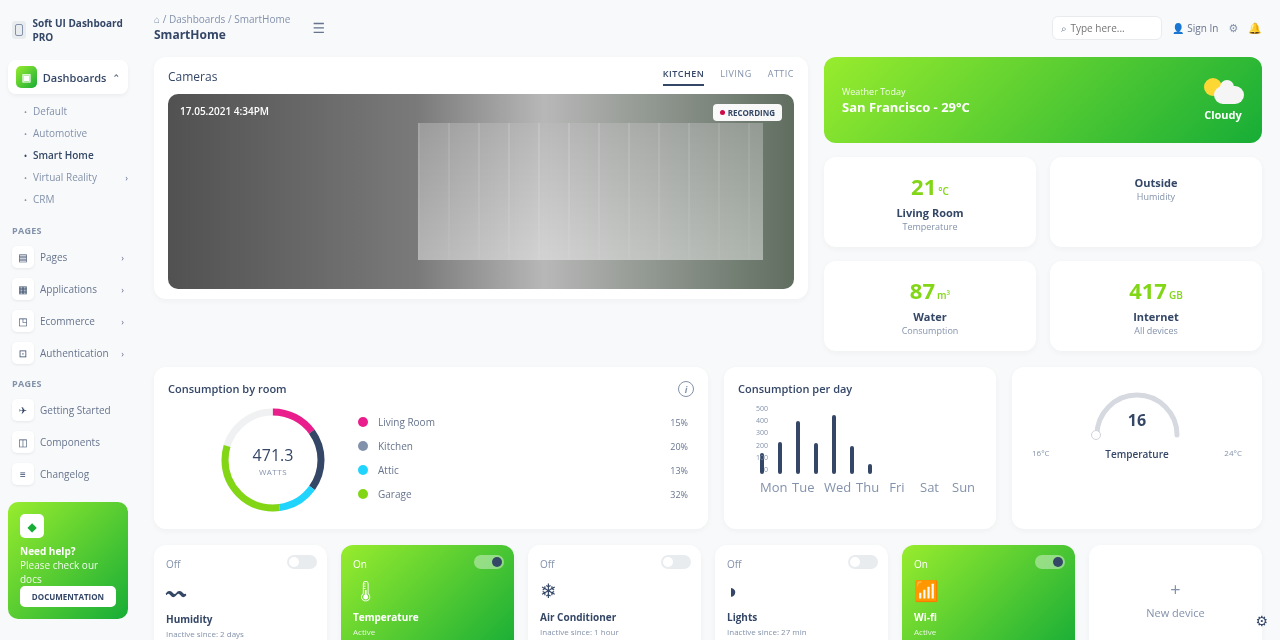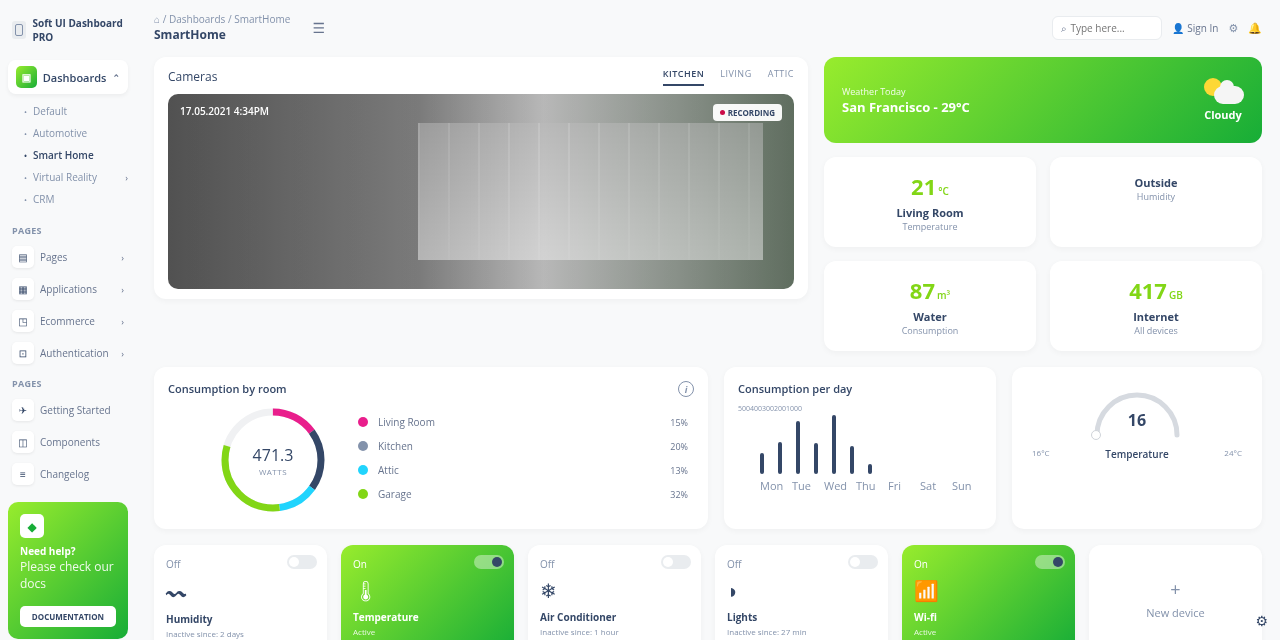--- a/index.html
+++ b/index.html
@@ -15,21 +15,21 @@
 .chev{margin-left:auto;font-size:9px;color:#67748e}
 .sub-list{padding:6px 0 6px 16px}
 .sub-item{padding:4px 0;font-size:10px;color:#8392ab;display:flex;align-items:center;gap:6px}
 .sub-item.active{color:#344767;font-weight:600}
 .sub-item::before{content:"•";font-size:8px}
 .section-label{font-size:9px;font-weight:700;color:#8392ab;padding:8px 4px 4px;letter-spacing:.3px}
 .nav-item{display:flex;align-items:center;gap:6px;padding:5px 4px;font-size:10px;color:#67748e}
 .help-card{margin-top:12px;background:linear-gradient(135deg,#98ec2d,#17ad37);border-radius:10px;padding:12px;color:#fff}
 .help-icon{width:24px;height:24px;background:#fff;border-radius:5px;display:flex;align-items:center;justify-content:center;color:#17ad37;margin-bottom:6px;font-size:12px}
 .help-card h6{font-size:10px;font-weight:700}
-.help-card p{font-size:12px;opacity:.9;margin-bottom:14px}
+.help-card p{font-size:10px;opacity:.9;margin-bottom:0}
 .doc-btn{display:block;text-align:center;background:#fff;color:#344767;border-radius:5px;padding:5px;font-size:8px;font-weight:700}
 .main{margin-left:136px;padding:12px 18px}
 .topbar{display:flex;align-items:center;gap:10px}
 .breadcrumb{font-size:10px;color:#8392ab}
 .breadcrumb .home{font-size:10px}
 .page-title{font-size:12px;font-weight:700;color:#344767}
 .burger{margin-left:12px;font-size:14px;color:#67748e}
 .topbar-right{margin-left:auto;display:flex;align-items:center;gap:10px}
 .search{display:flex;align-items:center;background:#fff;border:1px solid #e9ecef;border-radius:6px;padding:4px 8px;width:110px}
 .search input{border:none;outline:none;font-size:10px;width:80px;background:transparent}
@@ -78,24 +78,24 @@
 .donut-center .l{font-size:8px;color:#8392ab;letter-spacing:.5px}
 .legend{flex:1;height:100px;overflow-y:scroll;padding-right:6px}
 .legend::-webkit-scrollbar{width:12px}
 .legend::-webkit-scrollbar-track{background:#e9ecef;border-radius:6px}
 .legend::-webkit-scrollbar-thumb{background:#c0c4ca;border-radius:6px}
 .leg-item{display:flex;align-items:center;padding:5px 0;font-size:10px;color:#67748e}
 .dot{width:10px;height:10px;border-radius:50%;margin-right:10px}
 .leg-val{margin-left:auto;font-size:9px}
 .consume-day{flex:0 0 272px;padding:14px}
 .bar-chart{display:flex;align-items:flex-end;gap:14px;height:70px;margin-top:8px;padding-left:22px;position:relative}
-.y-labels{position:absolute;left:0;top:0;bottom:0;display:flex;flex-direction:row;justify-content:space-between;font-size:7px;color:#8392ab;text-align:right;width:18px}
+.y-labels{position:absolute;left:12px;top:0;bottom:0;display:flex;flex-direction:column;justify-content:space-between;font-size:7px;color:#8392ab;text-align:right;width:18px}
 .bar{width:4px;background:#344767;border-radius:2px}
 .x-labels{display:flex;gap:14px;padding-left:22px;margin-top:4px}
-.x-labels span{width:18px;text-align:left;font-size:11px;color:#8392ab}
+.x-labels span{width:18px;text-align:center;font-size:13px;color:#8392ab}
 .device-limit{flex:1;padding:14px;text-align:center}
 .gauge{width:96px;height:50px;margin:6px auto 0;position:relative}
 .gauge svg{overflow:visible}
 .gauge-val{position:absolute;left:0;right:0;top:22px;font-size:16px;font-weight:700;color:#344767}
 .gauge-knob{position:absolute;width:10px;height:10px;background:#fff;border:1px solid #d0d4da;border-radius:50%;bottom:-3px;left:2px}
 .gauge-labels{display:flex;justify-content:space-between;align-items:flex-start;margin-top:10px;padding:0 6px}
 .gauge-labels .s{font-size:8px;color:#8392ab}
 .gauge-labels .m{font-size:10px;color:#344767;font-weight:600}
 .devices{display:flex;gap:14px;margin-top:16px}
 .device{flex:1;background:#fff;border-radius:12px;padding:12px;box-shadow:0 2px 6px rgba(0,0,0,.04);min-height:100px;position:relative}

